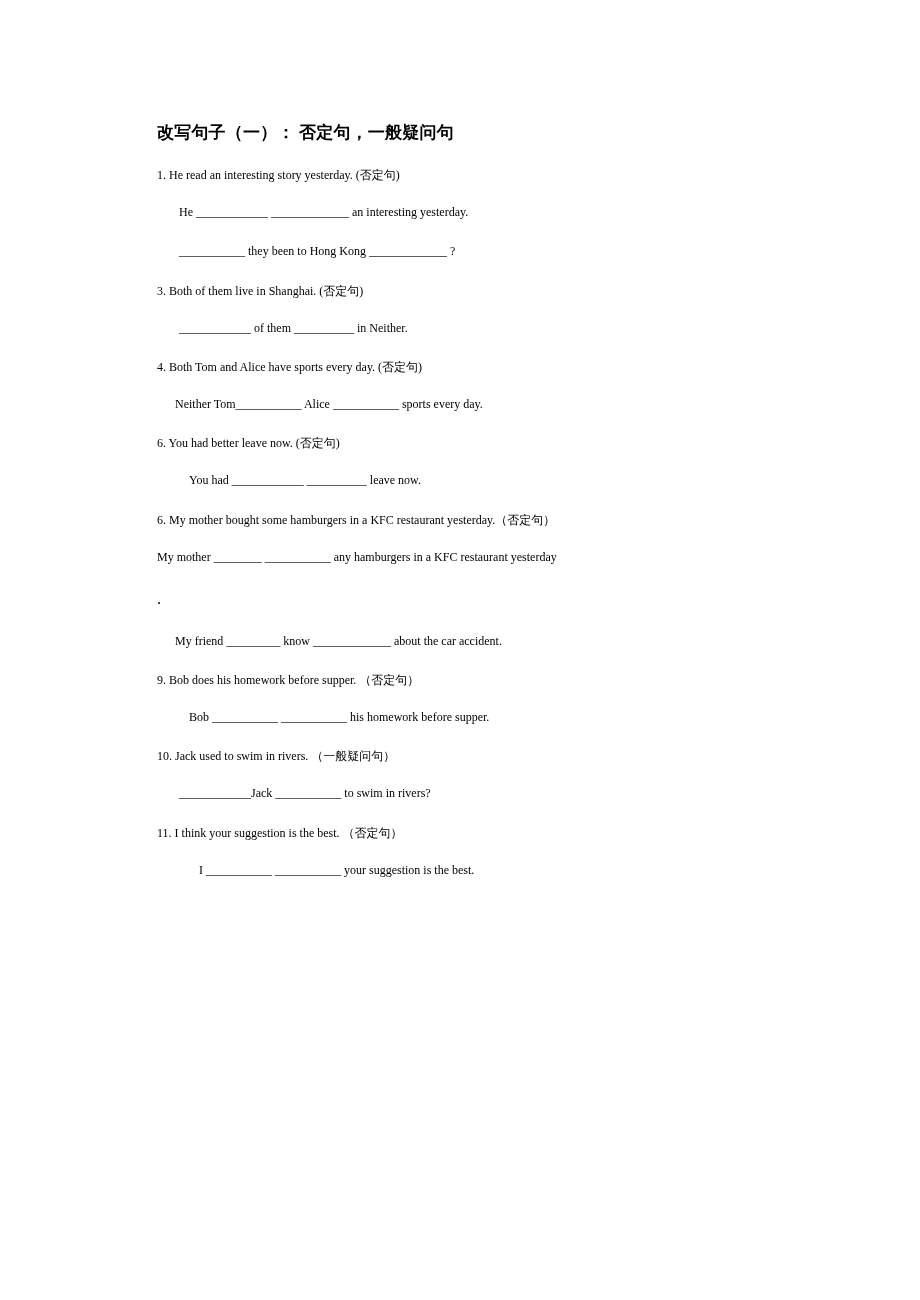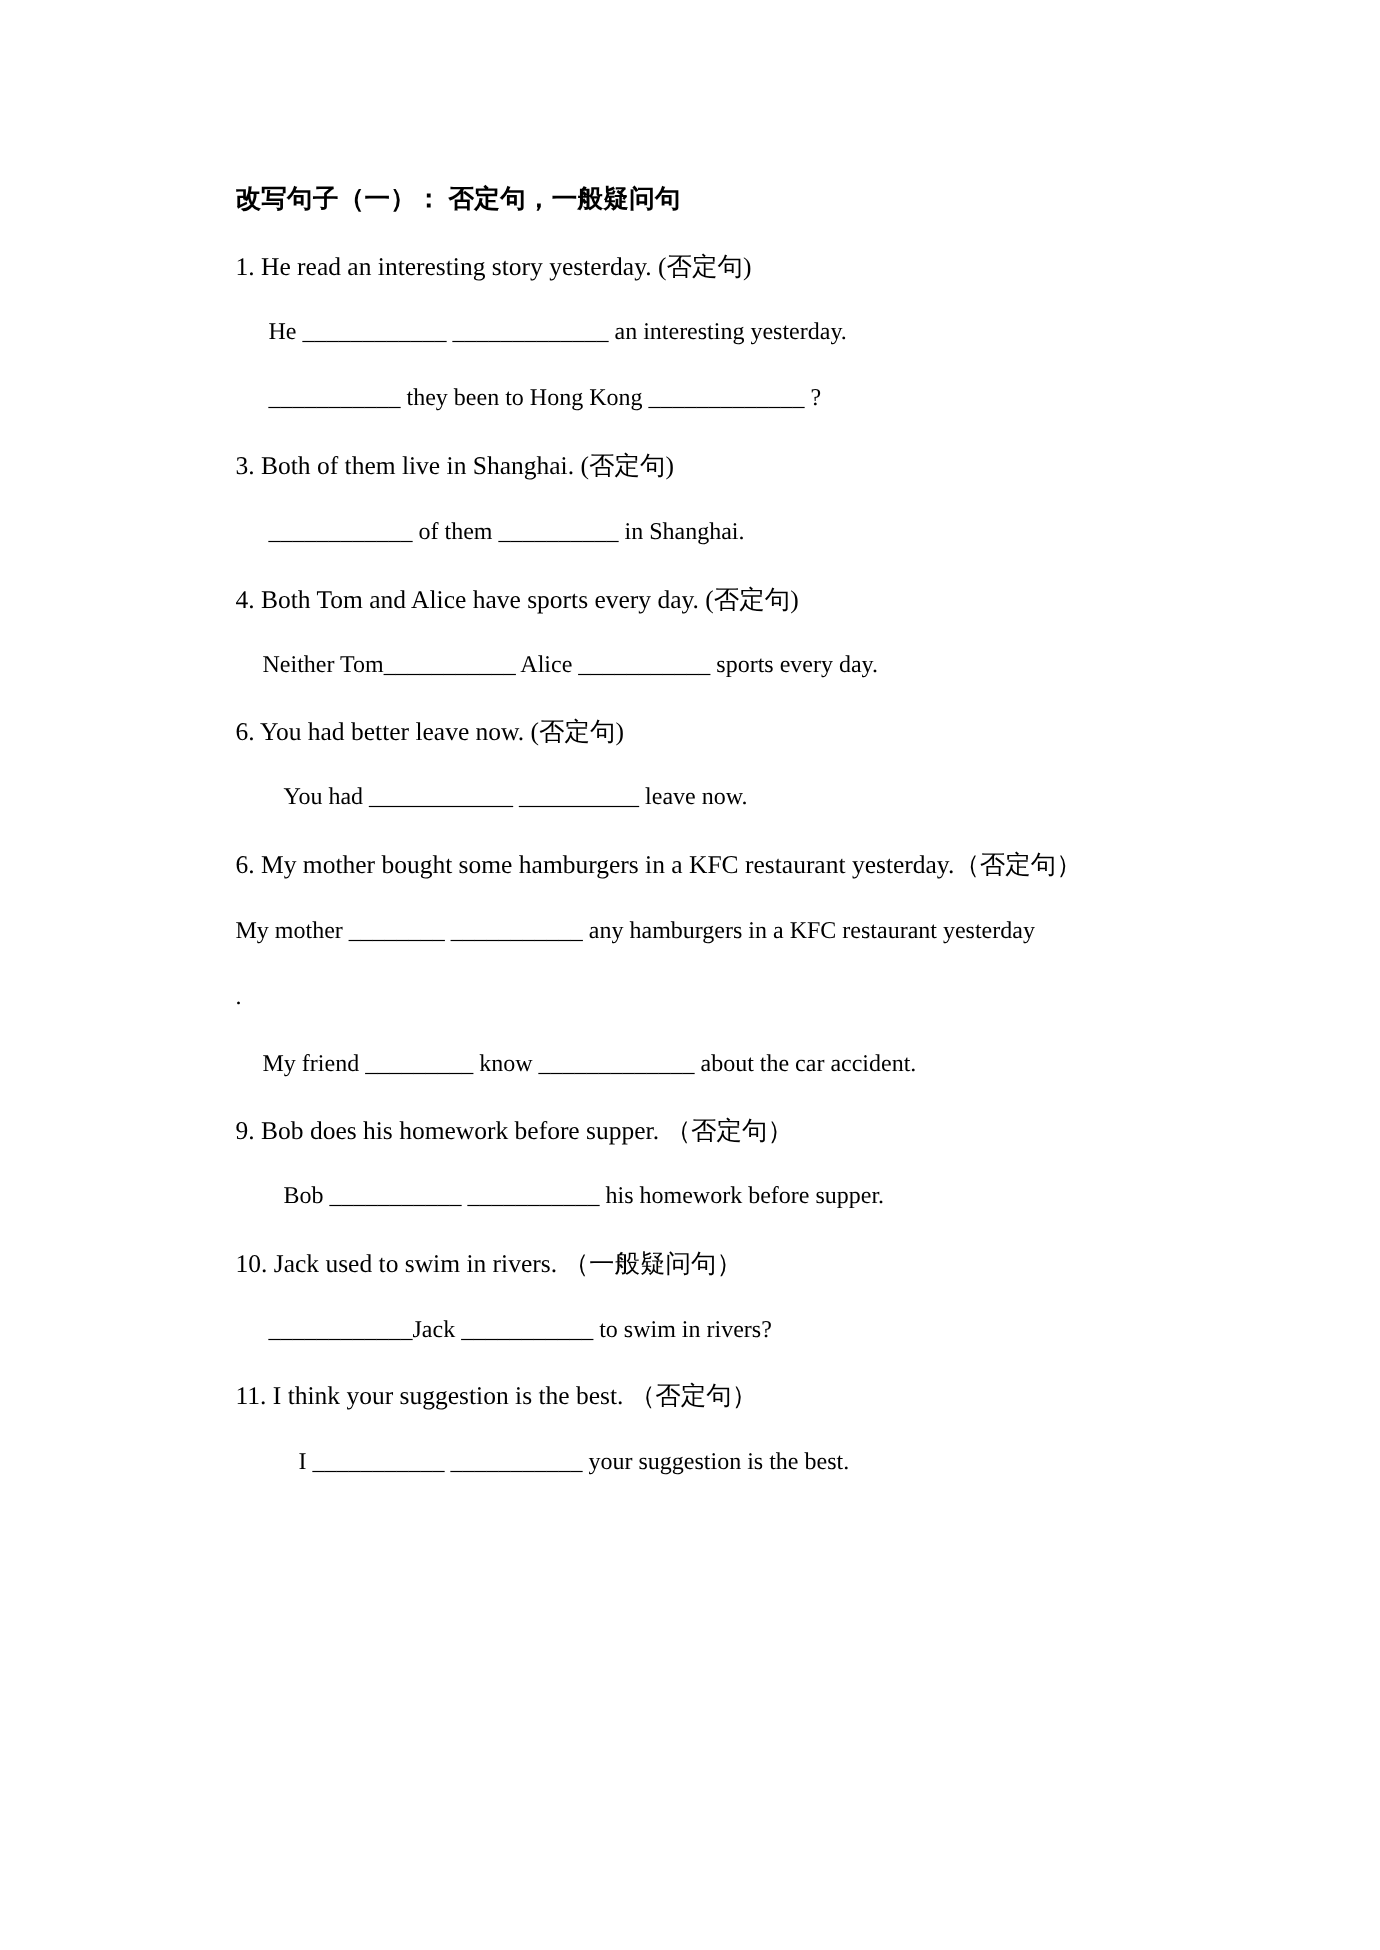--- a/index.html
+++ b/index.html
@@ -31,27 +31,27 @@
     font-weight: bold;
     line-height: 1.35;
     letter-spacing: 0.2px;
     margin: 0 0 22px 0;
     white-space: pre;
   }
   .item {
     margin: 0 0 0 0;
   }
   .q-line {
-    font-size: 17px;
+    font-size: 12px;
     line-height: 1.35;
     margin: 0 0 21px 0;
     white-space: pre-wrap;
   }
   .a-line {
-    font-size: 16px;
+    font-size: 12px;
     line-height: 1.35;
     margin: 0 0 23px 0;
     white-space: pre-wrap;
   }
   .ind-0  { padding-left: 0px; }
   .ind-1  { padding-left: 18px; }
   .ind-2  { padding-left: 22px; }
   .ind-3  { padding-left: 32px; }
   .ind-4  { padding-left: 42px; }
   .tail-dot {
@@ -73,21 +73,21 @@
       <div class="q-line">1. He read an interesting story yesterday. (否定句)</div>
       <div class="a-line ind-2">He ____________ _____________ an interesting yesterday.</div>
     </div>
 
     <div class="item">
       <div class="a-line ind-2">___________ they been to Hong Kong _____________ ?</div>
     </div>
 
     <div class="item">
       <div class="q-line">3. Both of them live in Shanghai. (否定句)</div>
-      <div class="a-line ind-2">____________ of them __________ in Shanghai.</div>
+      <div class="a-line ind-2">____________ of them __________ in Neither.</div>
     </div>
 
     <div class="item">
       <div class="q-line">4. Both Tom and Alice have sports every day. (否定句)</div>
       <div class="a-line ind-1">Neither Tom___________ Alice ___________ sports every day.</div>
     </div>
 
     <div class="item">
       <div class="q-line">6. You had better leave now. (否定句)</div>
       <div class="a-line ind-3">You had ____________ __________ leave now.</div>

